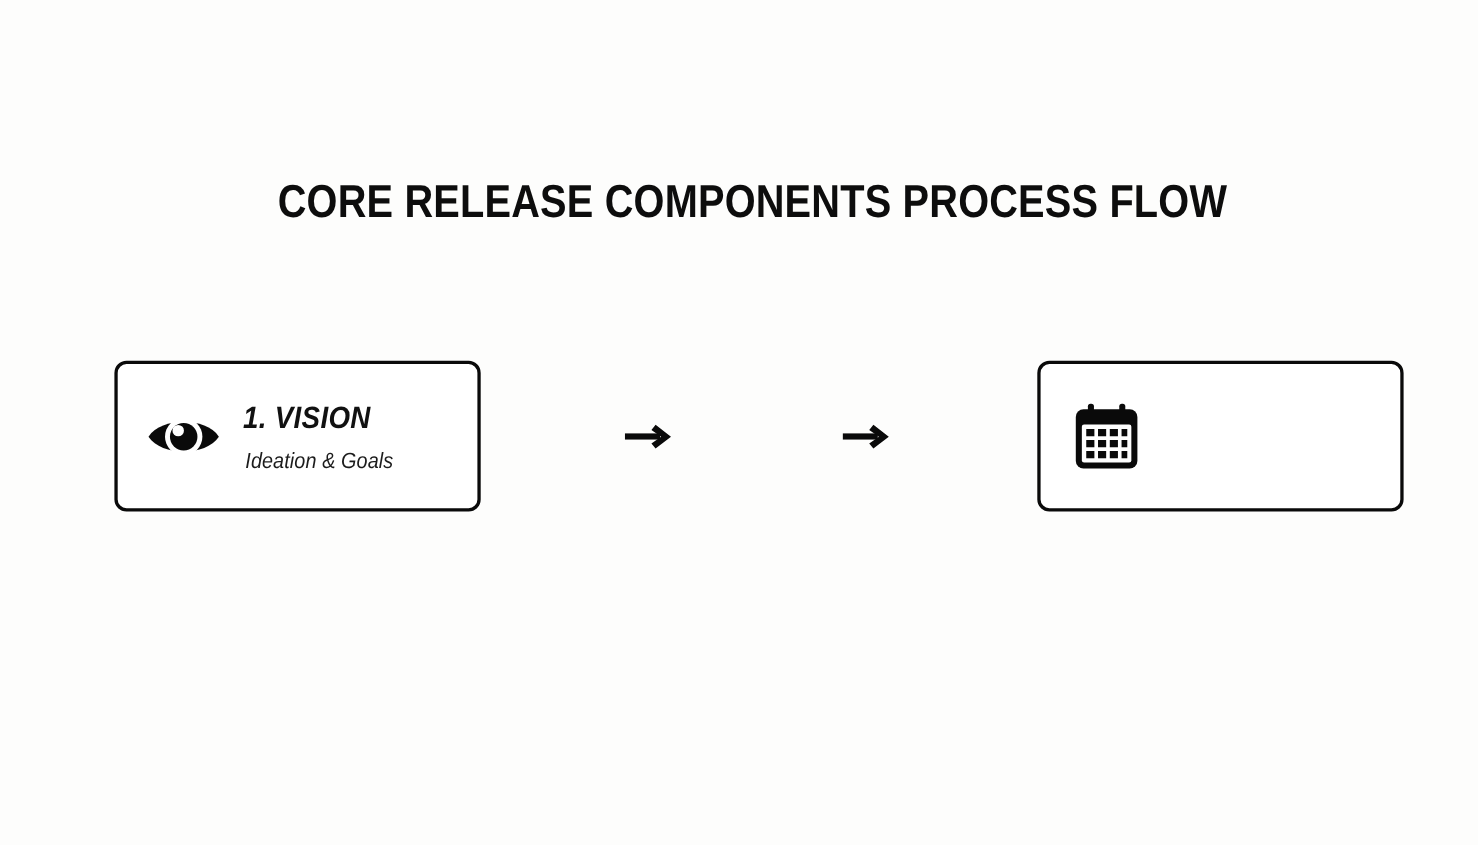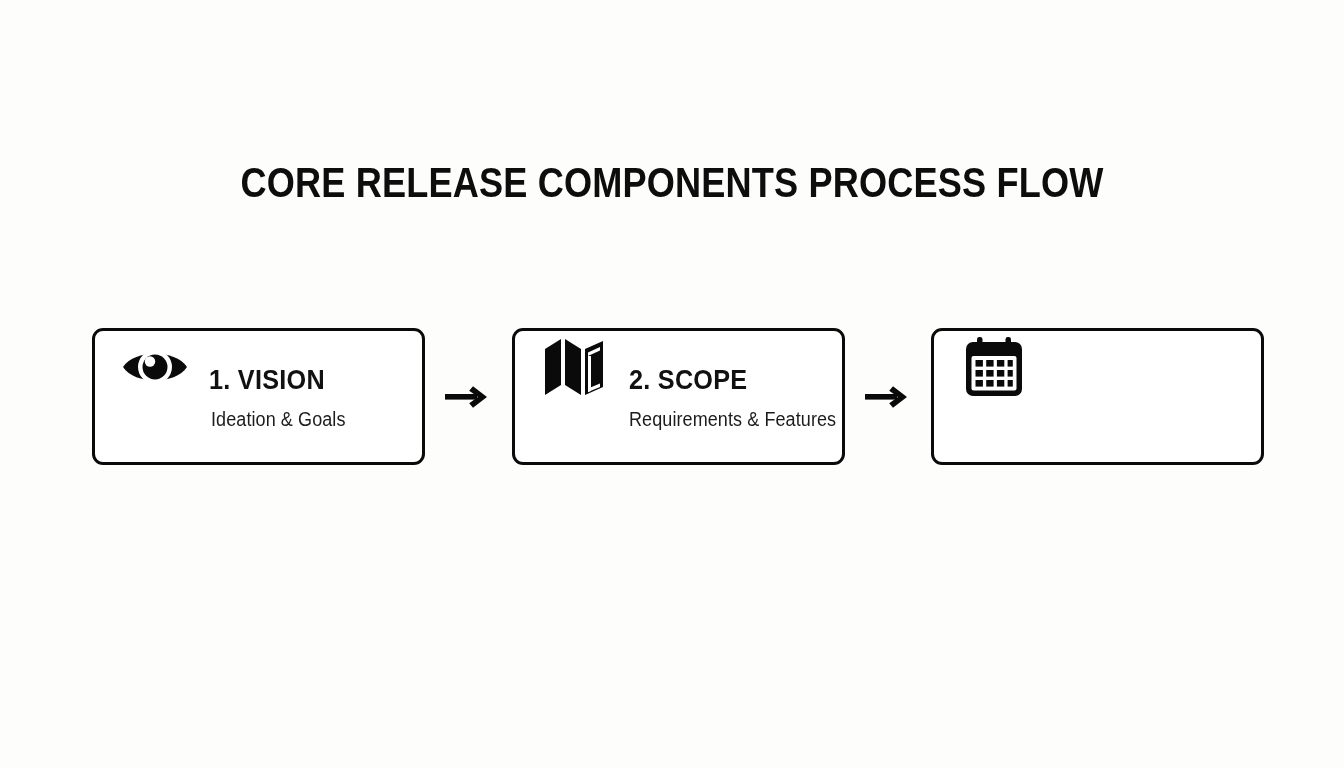--- a/index.html
+++ b/index.html
@@ -10,21 +10,21 @@
     width: 1344px;
     height: 768px;
     background: #fdfdfc;
     font-family: "Liberation Sans", sans-serif;
     overflow: hidden;
     position: relative;
   }
 
   #canvas {
     position: absolute;
-    left: 0;
+    left: 12px;
     top: 0;
     width: 1121px;
     height: 768px;
   }
 
   
   .title {
     position: absolute;
     left: 0;
     top: 160px;
@@ -56,22 +56,24 @@
 
   .step-card {
     box-sizing: border-box;
     width: 333px;
     height: 137px;
     border: 3px solid #0a0a0a;
     border-radius: 11px;
     background: #ffffff;
     display: flex;
     flex-direction: row;
+    align-items: center;
     padding: 0 14px 0 24px;
     flex: 0 0 auto;
+    font-style: italic;
   }
 
   .card-icon {
     flex: 0 0 auto;
     width: 72px;
     height: 72px;
     display: flex;
     align-items: center;
     justify-content: center;
     margin-right: 14px;
@@ -159,40 +161,20 @@
       </div>
     </div>
 
     <div class="connector">
       <svg width="46" height="28" viewBox="0 0 46 28" aria-hidden="true">
         <rect x="0" y="11" width="32" height="5.6" fill="#0a0a0a"></rect>
         <path d="M28 3.2 L42 14 L28 24.8 L24.2 20.2 L33 14 L24.2 7.8 Z" fill="#0a0a0a"></path>
       </svg>
     </div>
 
-    <div class="step-card card-2">
-      <div class="card-icon">
-        <svg width="72" height="72" viewBox="0 0 72 72" aria-hidden="true">
-
-          <path d="M6 18 L22 8 L22 54 L6 64 Z" fill="#0a0a0a"></path>
-
-          <path d="M26 8 L42 18 L42 64 L26 54 Z" fill="#0a0a0a"></path>
-
-          <path d="M46 18 L64 10 L64 56 L46 64 Z" fill="#0a0a0a"></path>
-
-          <path d="M49 21.5 L61 16 L61 19.5 L49 25 Z" fill="#ffffff"></path>
-          <path d="M49 25 L52 25 L52 60 L49 61 Z" fill="#ffffff"></path>
-          <path d="M49 57.5 L61 52.5 L61 56 L49 61 Z" fill="#ffffff"></path>
-        </svg>
-      </div>
-      <div class="card-text">
-        <div class="card-heading">2. SCOPE</div>
-        <div class="card-sub">Requirements &amp; Features</div>
-      </div>
-    </div>
 
     <div class="connector">
       <svg width="46" height="28" viewBox="0 0 46 28" aria-hidden="true">
         <rect x="0" y="11" width="32" height="5.6" fill="#0a0a0a"></rect>
         <path d="M28 3.2 L42 14 L28 24.8 L24.2 20.2 L33 14 L24.2 7.8 Z" fill="#0a0a0a"></path>
       </svg>
     </div>
 
     <div class="step-card card-3">
       <div class="card-icon">

